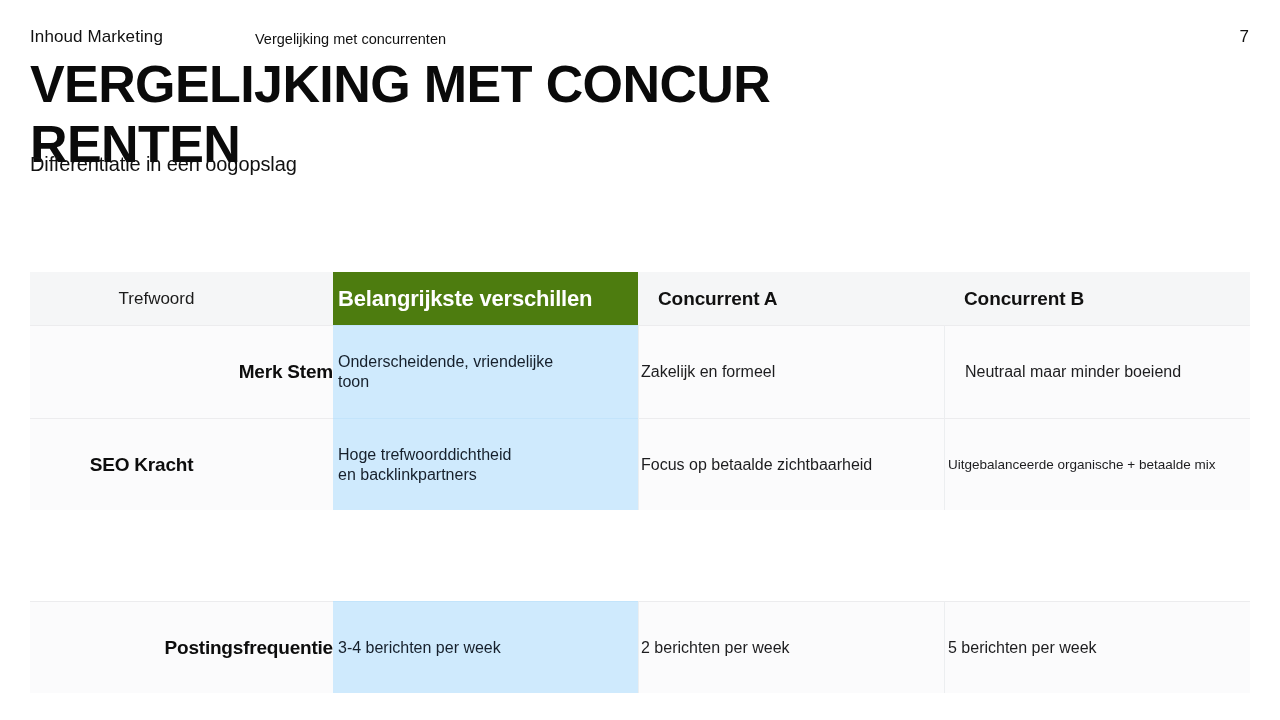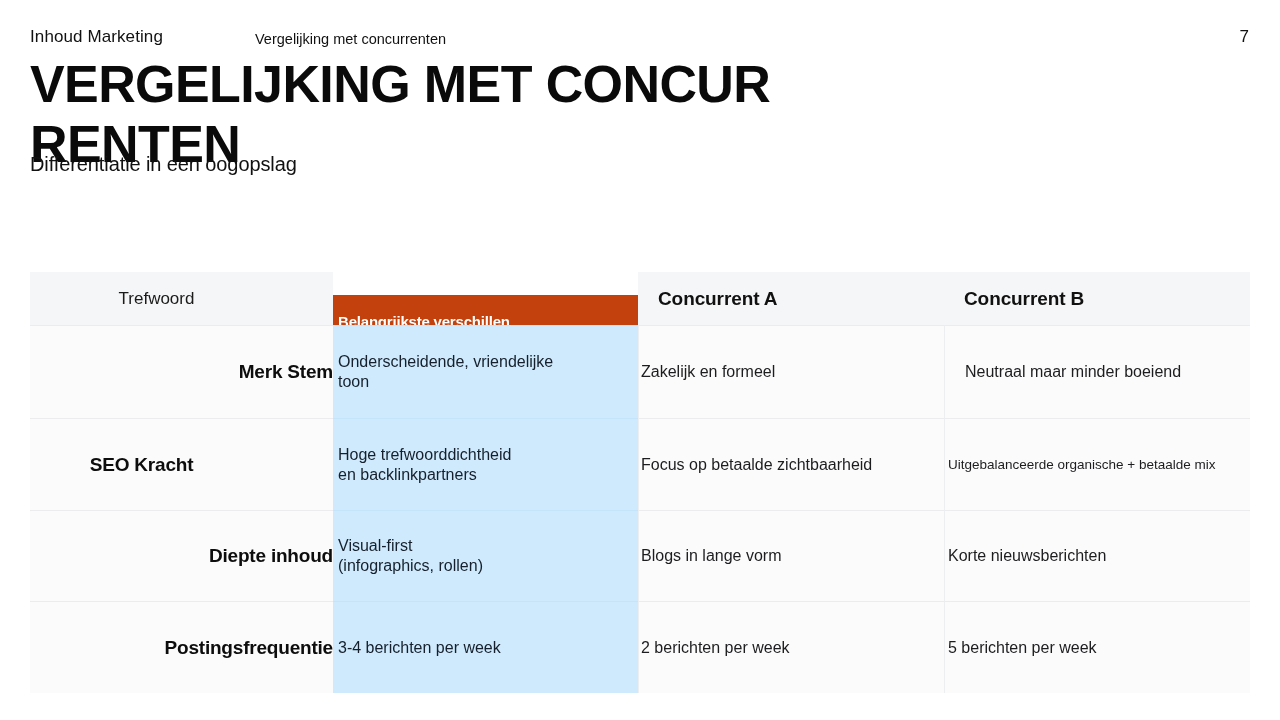--- a/index.html
+++ b/index.html
@@ -112,28 +112,27 @@
   .trow.head .cell {
     background: #f5f6f7;
   }
   .trow.head .c0 {
     justify-content: center;
     font-size: 17px;
     color: #1b1b1b;
     padding-right: 50px;
   }
   .trow.head .c1 {
-    background: #c2410c;
+    background: #4d7c0f;
     color: #ffffff;
-    font-size: 15px;
+    font-size: 22px;
     font-weight: 600;
     letter-spacing: -0.2px;
     padding-left: 5px;
     justify-content: flex-start;
-    margin-top: 23px;
   }
   .trow.head .c2,
   .trow.head .c3 {
     font-size: 19px;
     font-weight: 600;
     color: #111111;
     letter-spacing: -0.1px;
     padding-left: 20px;
   }
 
@@ -228,35 +227,20 @@
  en backlinkpartners</span>
       </div>
       <div class="cell c2 pad-b">
         <span class="cmp">Focus op betaalde zichtbaarheid</span>
       </div>
       <div class="cell c3 pad-b">
         <span class="cmp small">Uitgebalanceerde organische + betaalde mix</span>
       </div>
     </div>
 
-    <div class="trow body r2">
-      <div class="cell c0 align-left">
-        <span class="kw">Diepte inhoud</span>
-      </div>
-      <div class="cell c1 pad-left">
-        <span class="hl"> Visual-first
-(infographics, rollen)</span>
-      </div>
-      <div class="cell c2 pad-b">
-        <span class="cmp">Blogs in lange vorm</span>
-      </div>
-      <div class="cell c3 pad-b">
-        <span class="cmp">Korte nieuwsberichten</span>
-      </div>
-    </div>
 
     <div class="trow body r3">
       <div class="cell c0 align-left">
         <span class="kw">Postingsfrequentie</span>
       </div>
       <div class="cell c1 pad-left">
         <span class="hl">3-4 berichten per week</span>
       </div>
       <div class="cell c2 pad-b">
         <span class="cmp">2 berichten per week</span>

